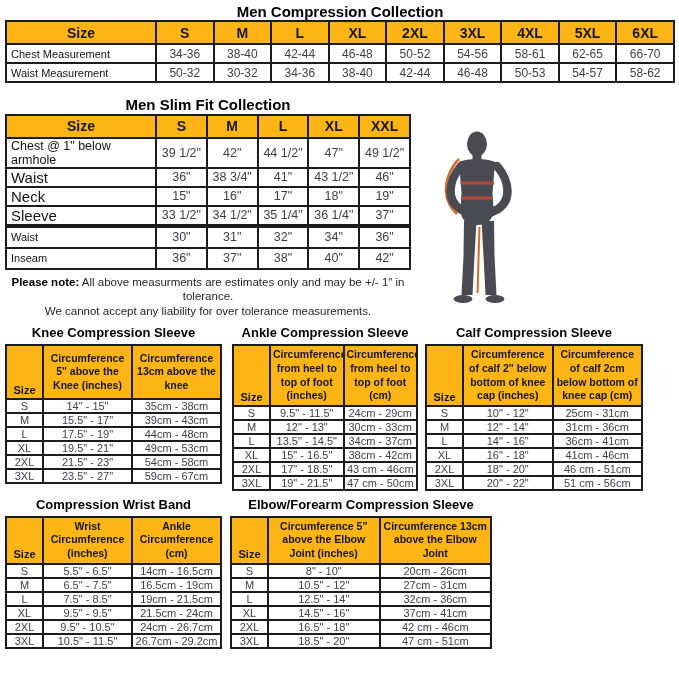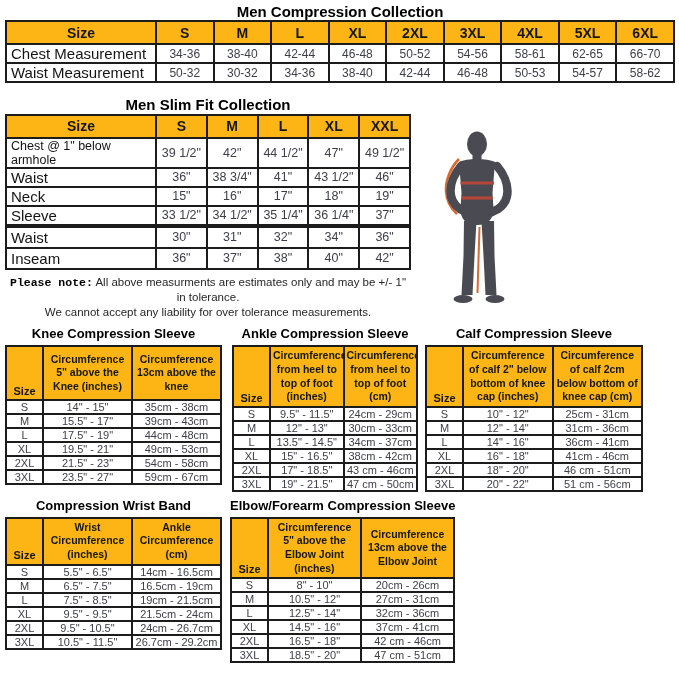--- a/index.html
+++ b/index.html
@@ -35,30 +35,30 @@
 
   .sec{margin:0 4px 0 5px;}
   .w-full{width:670px;}
   .w-left{width:406px;}
 
   
   .m-table th{font-size:14px;height:23px;}
   .m-table td{font-size:12px;height:19px;}
   .m-table th:first-child{width:150px;}
   .m-table td:first-child{
-    text-align:left;font-size:15px;color:#141414;padding-left:4px;width:150px;
+    text-align:left;font-size:11px;color:#141414;padding-left:4px;width:150px;
   }
   .tbl-slim td{height:17px;}
   .tbl-slim td:first-child{font-size:15px;}
   .tbl-slim tbody tr:first-child td:first-child{font-size:12.5px;}
   .tbl-slim td{font-size:12.5px;}
   .tbl-pant td{height:21px;font-size:12.5px;}
 
   .note{margin-top:5px;text-align:center;font-size:11.5px;color:var(--note-text);line-height:1.3;}
-  .note b{color:#000;font-family:Liberation Mono, monospace;}
+  .note b{color:#000;}
 
   
   .charts-row{display:flex;margin:0 0 0 5px;align-items:flex-start;}
   .chart-col{flex:none;}
   .s-table th{font-size:10.5px;line-height:1.3;padding:2px 2px;}
   .s-table th:first-child{width:37px;vertical-align:bottom;font-size:11px;padding-bottom:1px;}
   .s-table td{font-size:11px;height:13px;}
   .s-table-3 th{height:54px;}
   .s-table-2 th{height:36px;}
 
@@ -395,21 +395,21 @@
             <td>24cm - 26.7cm</td>
           </tr>
           <tr>
             <td>3XL</td>
             <td>10.5" - 11.5"</td>
             <td>26.7cm - 29.2cm</td>
           </tr>
         </tbody>
       </table>
   </div>
-  <div class="chart-col" style="width:225px;">
+  <div class="chart-col" style="width:262px;">
     <div class="tbl-title t-small">Elbow/Forearm Compression Sleeve</div>
     <table class="s-table s-table-2">
         <thead>
           <tr>
             <th>Size</th>
             <th>Circumference 5" above the Elbow Joint (inches)</th>
             <th>Circumference 13cm above the Elbow Joint</th>
           </tr>
         </thead>
         <tbody>

